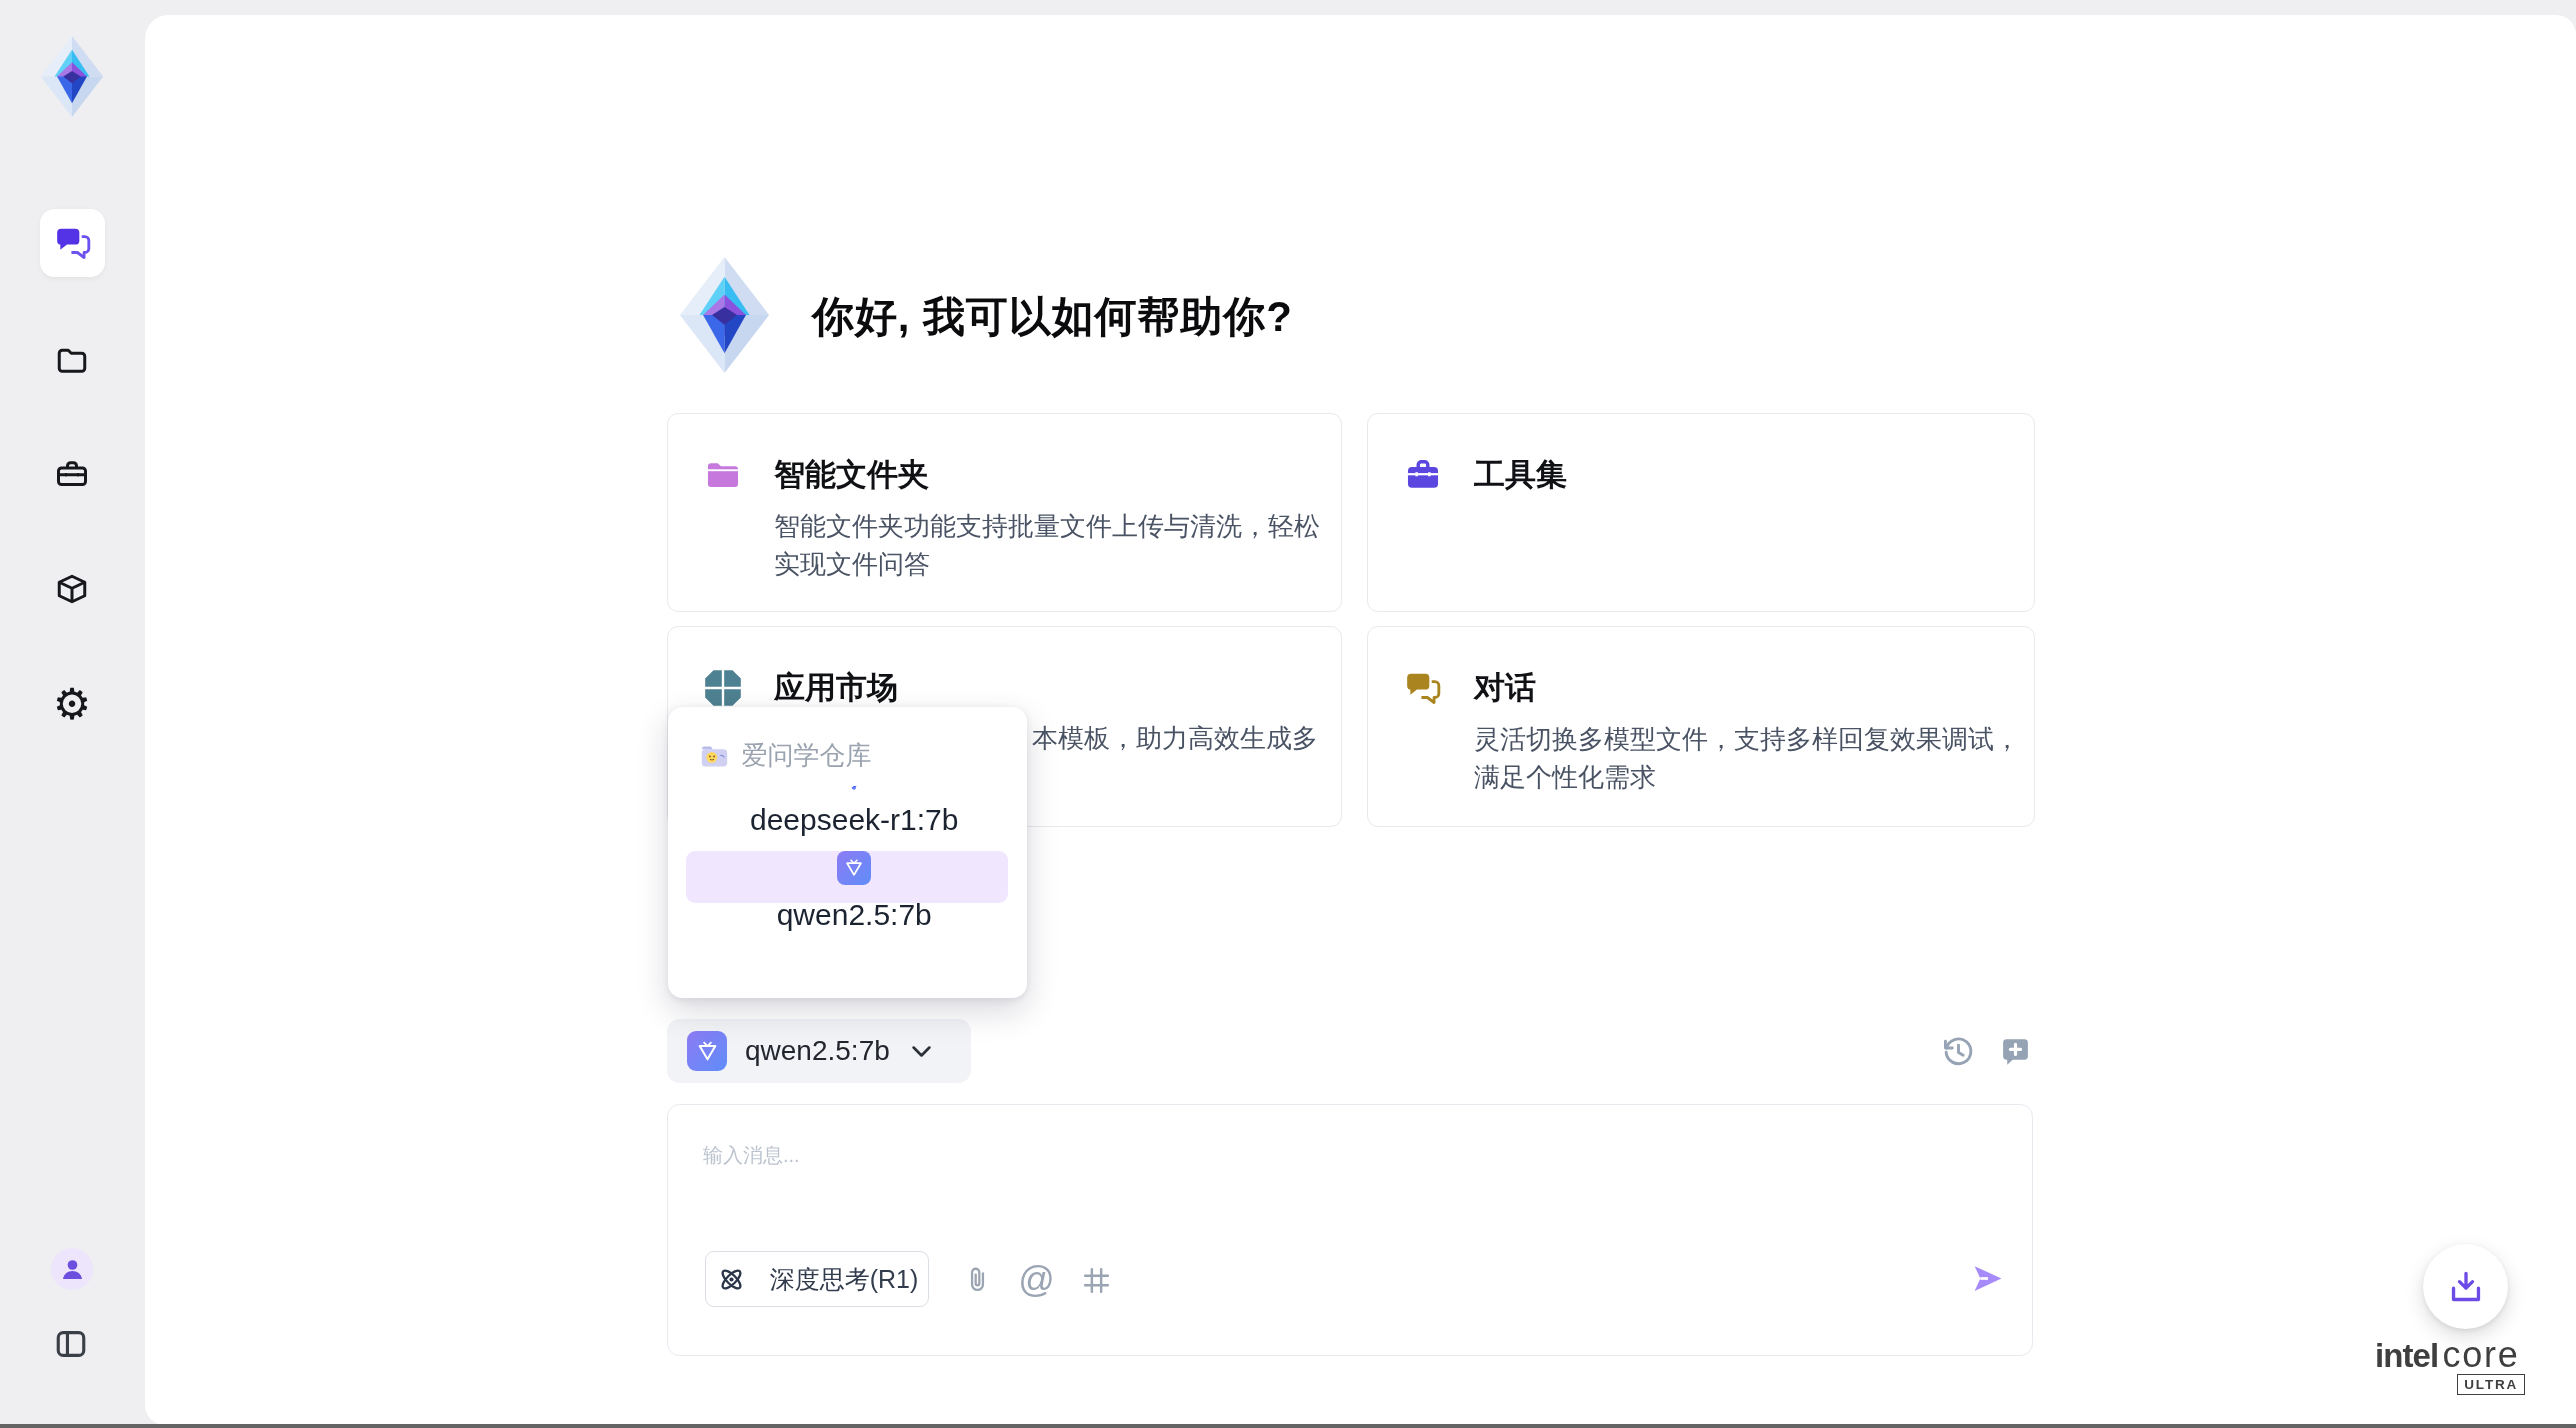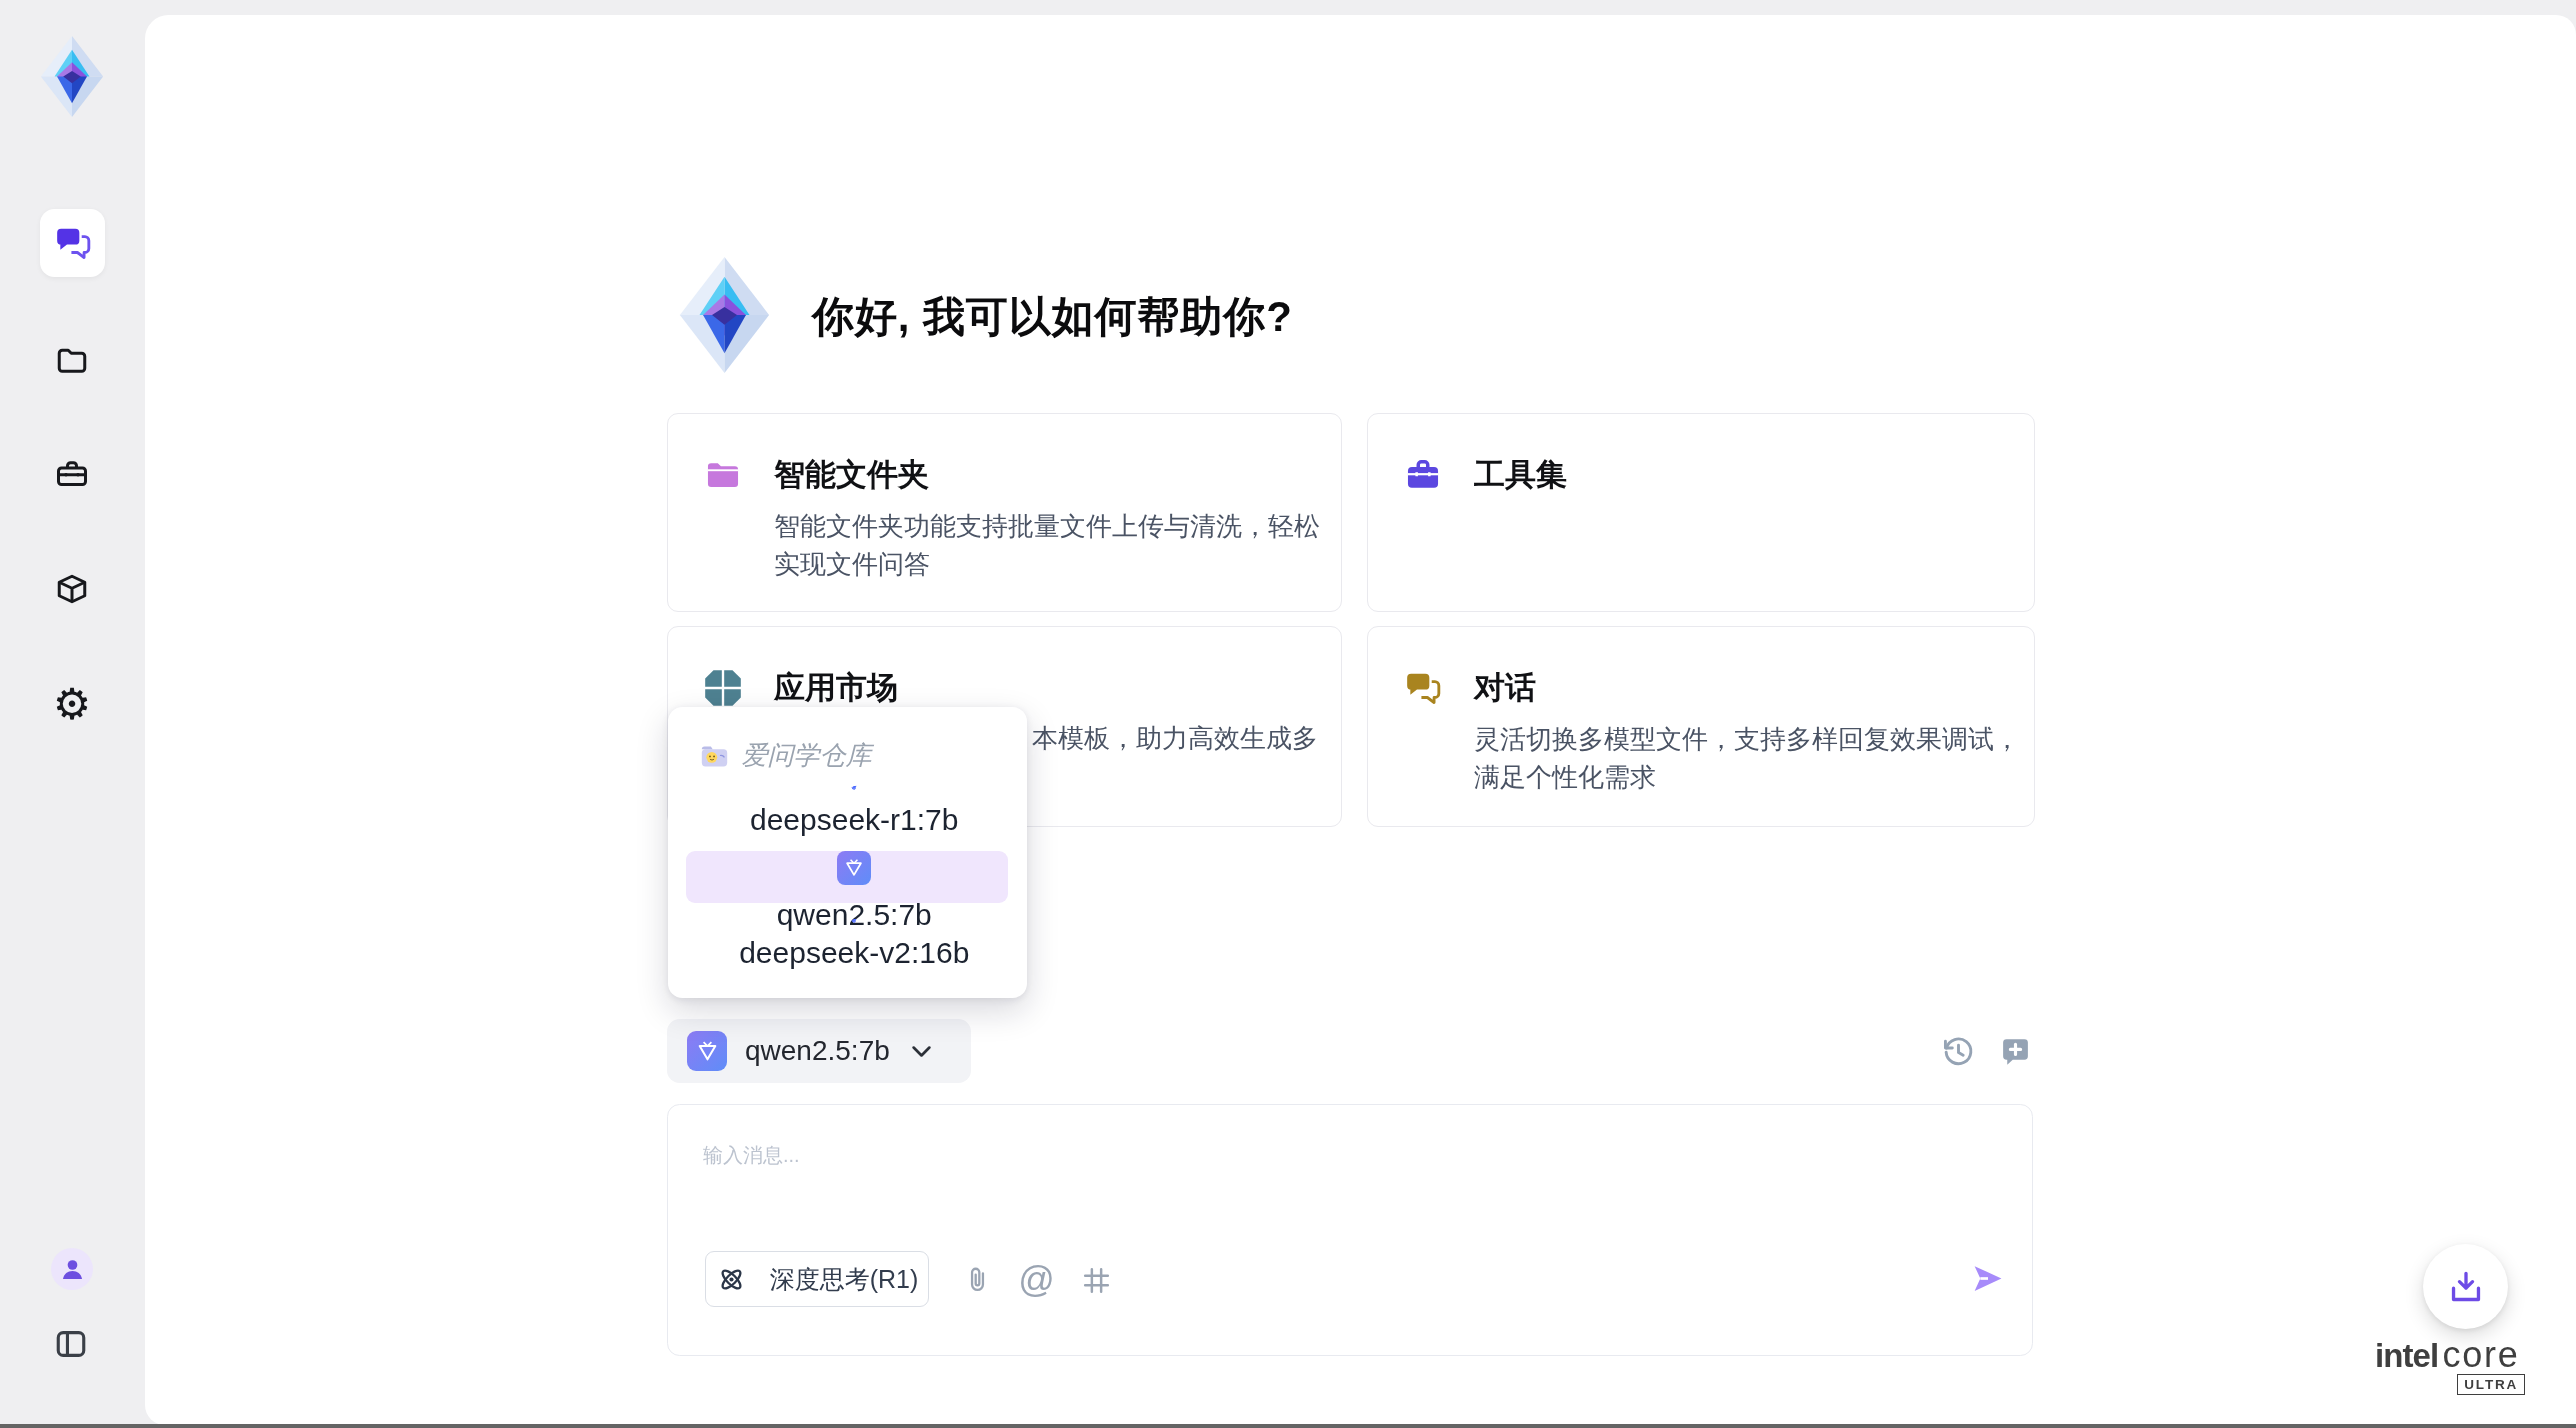--- a/index.html
+++ b/index.html
@@ -34,21 +34,21 @@
   .card-3{left:667px;top:626px;width:673px;height:199px;}
   .card-4{left:1367px;top:626px;width:666px;height:199px;}
   .card-icon{left:36px;top:42px;width:38px;height:38px;}
   .card-title{left:106px;top:40px;font-size:31px;font-weight:800;color:#101114;}
   .card-desc{left:106px;top:93px;width:558px;font-size:26px;line-height:38px;color:#4a5364;max-height:78px;overflow:hidden;}
   .card3-desc-fragment{left:1032px;top:719px;font-size:26px;line-height:38px;color:#4a5364;z-index:3;white-space:nowrap;}
 
   
   .dropdown{left:668px;top:707px;width:359px;height:291px;background:#fff;border-radius:14.5px;z-index:6;
             box-shadow:0 12.6px 33px rgba(20,20,50,.16),0 1.8px 7.2px rgba(20,20,50,.08);}
-  .dd-header{left:32px;top:33px;height:31px;display:flex;align-items:center;gap:12.6px;font-style:italic;}
+  .dd-header{left:32px;top:33px;height:31px;display:flex;align-items:center;gap:12.6px;}
   .dd-header-label{font-size:26px;color:#9aa3af;}
   .dd-row{left:18px;width:322px;height:52px;border-radius:9px;display:flex;align-items:center;gap:12.6px;
           padding-left:14.5px;box-sizing:border-box;cursor:pointer;flex-direction:column;}
   .dd-row-1{top:78px;}
   .dd-row-2{top:144px;background:#f0e6fd;}
   .dd-row-3{top:211px;}
   .dd-label{font-size:30px;color:#1c2330;}
 
   
   .model-pill{left:667px;top:1019px;width:304px;height:64px;background:#f2f3f6;border-radius:12.6px;z-index:3;
@@ -237,28 +237,20 @@
     <div class="abs dd-row dd-row-2">
       <span class="qwen-badge small">
         <svg width="22" height="22" viewBox="0 0 32 32">
           <path d="M6 9h20L16 26z" fill="none" stroke="#ffffff" stroke-width="2.6" stroke-linejoin="round"></path>
           <path d="M11 4l5 5 5-5" fill="none" stroke="#ffffff" stroke-width="2.2" stroke-linejoin="round"></path>
         </svg>
       </span>
       <span class="dd-label">qwen2.5:7b</span>
     </div>
 
-    <div class="abs dd-row dd-row-3">
-      <svg width="34" height="34" viewBox="0 0 36 36">
-        <path d="M33 10.5c.6-1.8.8-3.6.5-5.5-1.9.3-3.5 1-4.8 2.2-1.5-.6-3.2-.9-5-.9C16 6.3 9.4 9.6 7 16.2c-1.8-.9-3.2-2.4-4.3-4.4-.9 2.8-.4 5.6 1.6 7.9-.6 5.9 4 10.6 10.3 10.6h.9c.8 1.6 2.2 2.7 4 3.2 1.1-1 1.8-2.2 2.1-3.7 5.2-1.6 9-5.8 9.6-11.4l-3.3-1.1c.4-2.6 2.2-4.6 5.1-6.8z" fill="#4d6bfe"></path>
-        <circle cx="23.5" cy="14.5" r="1.3" fill="#fff"></circle>
-        <path d="M12 20c2.5 3.5 6.5 5.2 11 4.6" stroke="#fff" stroke-width="1.6" fill="none" stroke-linecap="round"></path>
-      </svg>
-      <span class="dd-label">deepseek-v2:16b</span>
-    </div>
   </div>
 
   <div class="abs model-pill">
     <span class="qwen-badge">
       <svg width="25" height="25" viewBox="0 0 32 32">
         <path d="M6 9h20L16 26z" fill="none" stroke="#ffffff" stroke-width="2.6" stroke-linejoin="round"></path>
         <path d="M11 4l5 5 5-5" fill="none" stroke="#ffffff" stroke-width="2.2" stroke-linejoin="round"></path>
       </svg>
     </span>
     <span class="model-label">qwen2.5:7b</span>

